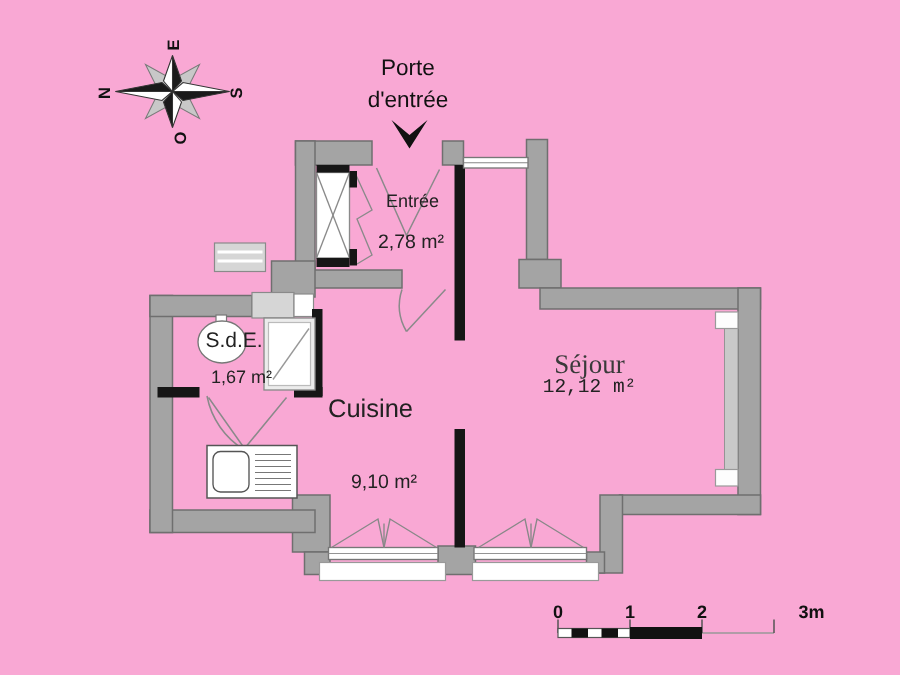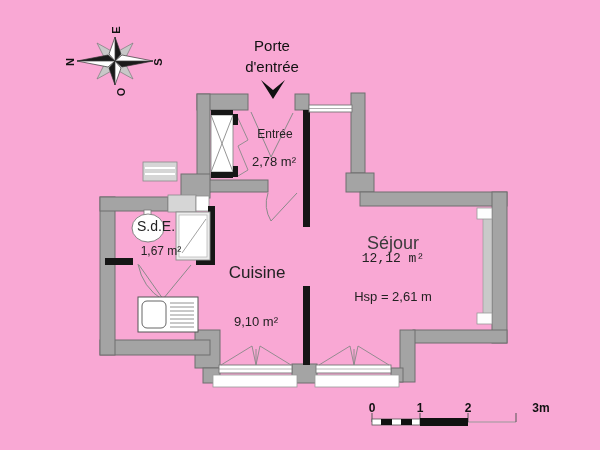--- a/index.html
+++ b/index.html
@@ -177,24 +177,23 @@
   <div class="lbl compass-letter" style="left:116px;top:30px;">E</div>
   <div class="lbl compass-letter" style="left:158px;top:62px;">S</div>
   <div class="lbl compass-letter" style="left:121px;top:92px;">O</div>
 
   <div class="lbl room-name" style="left:275px;top:134px;">Entrée</div>
   <div class="lbl room-area" style="left:274px;top:161px;">2,78 m²</div>
 
   <div class="lbl room-name-sm" style="left:156px;top:226px;">S.d.E.</div>
   <div class="lbl room-area-sm" style="left:149px;top:251px;margin-left:12px;">1,67 m²</div>
 
-  <div class="lbl room-name" style="left:257px;top:273px;font-size:17px;">Cuisine</div>
+  <div class="lbl room-name" style="left:247px;top:273px;font-size:17px;">Cuisine</div>
   <div class="lbl room-area" style="left:256px;top:294px;margin-top:27px;">9,10 m²</div>
 
-  <div class="lbl room-name-lg" style="left:393px;top:243px;">Séjour</div>
+  <div class="lbl room-name-lg" style="left:393px;top:243px;font-family:Liberation Serif, serif;">Séjour</div>
   <div class="lbl room-area" style="left:393px;top:258px;font-family:Liberation Mono, monospace;">12,12 m²</div>
-  <div class="lbl room-area" style="left:393px;top:296px;">Hsp = 2,61 m</div>
 
   <div class="lbl scale-num" style="left:372px;top:408px;">0</div>
   <div class="lbl scale-num" style="left:420px;top:408px;">1</div>
   <div class="lbl scale-num" style="left:468px;top:408px;">2</div>
   <div class="lbl scale-num" style="left:541px;top:408px;">3m</div>
 </div>
 
 </body></html>

